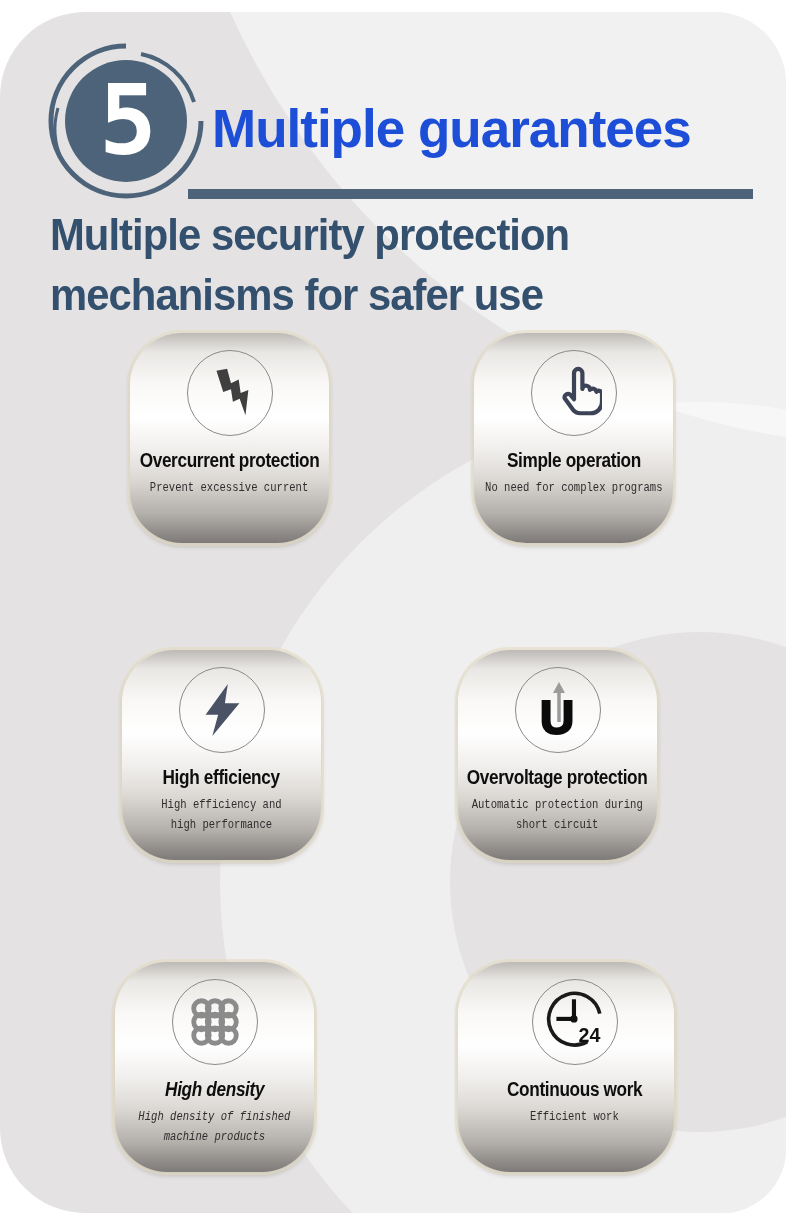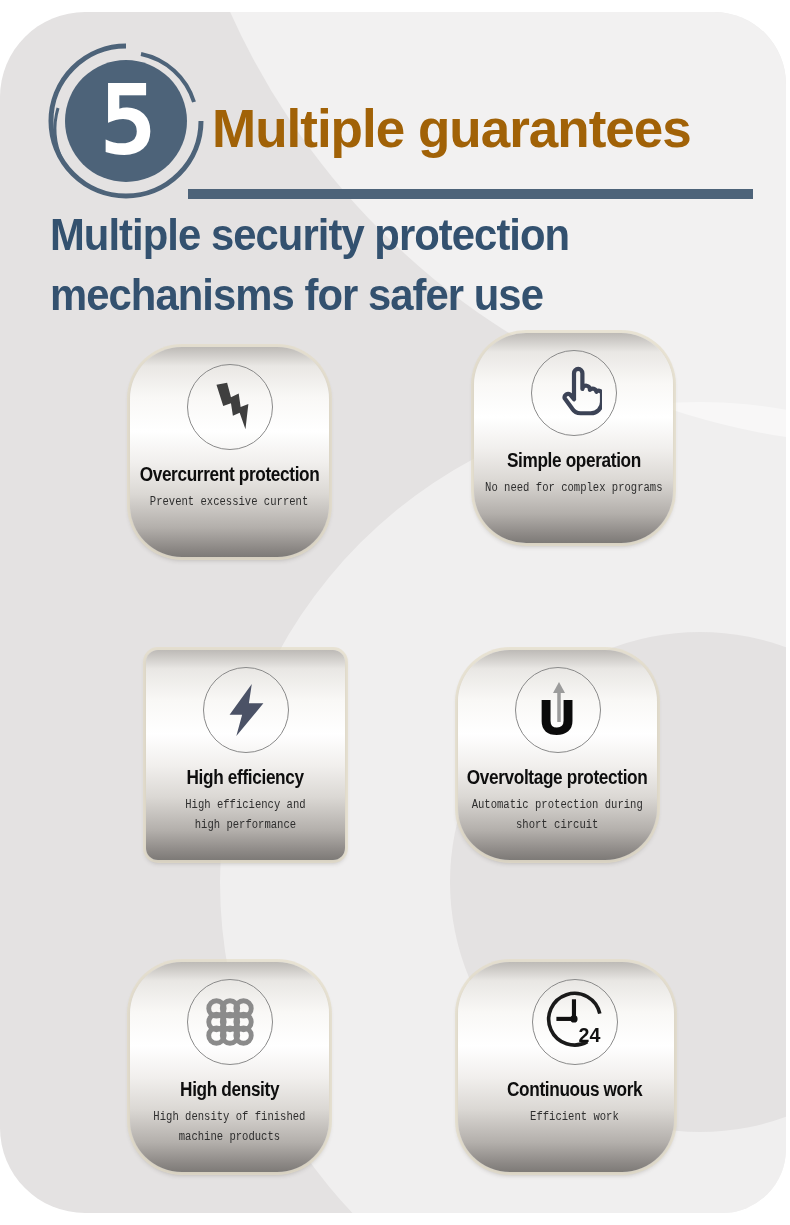--- a/index.html
+++ b/index.html
@@ -15,42 +15,42 @@
   
   .decor{position:absolute;border-radius:50%;}
   .decor-swath{left:166px;top:-1034px;width:1468px;height:1468px;background:rgba(255,255,255,0.5);}
   .decor-ring{left:220px;top:390px;width:960px;height:960px;background:rgba(255,255,255,0.45);}
   .decor-ring-hole{left:450px;top:620px;width:500px;height:500px;background:#e4e2e2;}
 
   
   .badge{position:absolute;left:44px;top:26px;width:170px;height:170px;}
   .page-title{
     position:absolute;left:212px;top:86px;font-size:53px;font-weight:bold;
-    color:#a16207;letter-spacing:-1px;white-space:nowrap;
+    color:#1d4ed8;letter-spacing:-1px;white-space:nowrap;
   }
   .rule{position:absolute;left:188px;top:177px;width:565px;height:10px;background:#4d6379;}
   .page-subtitle{
     position:absolute;left:50px;top:193px;font-size:44px;font-weight:bold;
     color:#33516f;letter-spacing:-1px;line-height:1.36;white-space:nowrap;
     transform:scaleX(0.95);transform-origin:left top;
   }
 
   
   .card{
     position:absolute;width:199px;height:210px;border-radius:52px;
     background:linear-gradient(180deg,#bdbab6 0%,#e9e7e4 9%,#f9f8f6 24%,#ffffff 40%,
                #f1efed 55%,#dbd8d4 70%,#b3afab 86%,#8c8885 96%,#7d7a77 100%);
     box-shadow:0 0 0 3px rgba(228,220,196,0.65), 0 3px 5px rgba(60,55,48,0.28);
     display:flex;flex-direction:column;align-items:center;
   }
-  .card:nth-of-type(1){left:130px;top:335px;}
+  .card:nth-of-type(1){left:130px;top:321px;}
   .card:nth-of-type(2){left:474px;top:321px;}
-  .card:nth-of-type(3){left:146px;top:638px;border-radius:12px;}
+  .card:nth-of-type(3){left:122px;top:638px;}
   .card:nth-of-type(4){left:458px;top:638px;}
-  .card:nth-of-type(5){left:130px;top:950px;}
+  .card:nth-of-type(5){left:115px;top:950px;font-style:italic;}
   .card:nth-of-type(6){left:458px;top:950px;padding-left:17px;}
   .icon-circle{
     margin-top:17px;width:86px;height:86px;border:1px solid #8a8a8a;border-radius:50%;
     display:flex;align-items:center;justify-content:center;box-sizing:border-box;
   }
   .card-title{
     margin-top:13px;font-size:20px;font-weight:bold;color:#0e0e0e;
     letter-spacing:-0.4px;white-space:nowrap;transform:scaleX(0.86);transform-origin:center top;
   }
   .card-desc{

